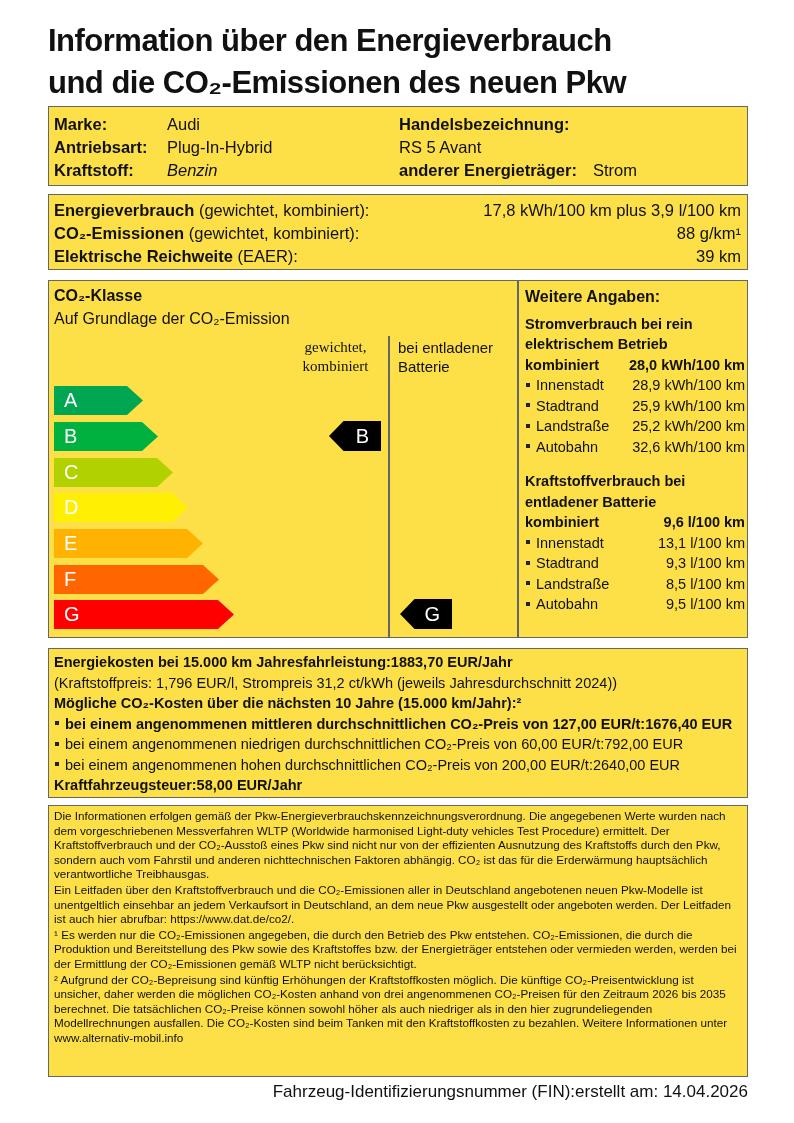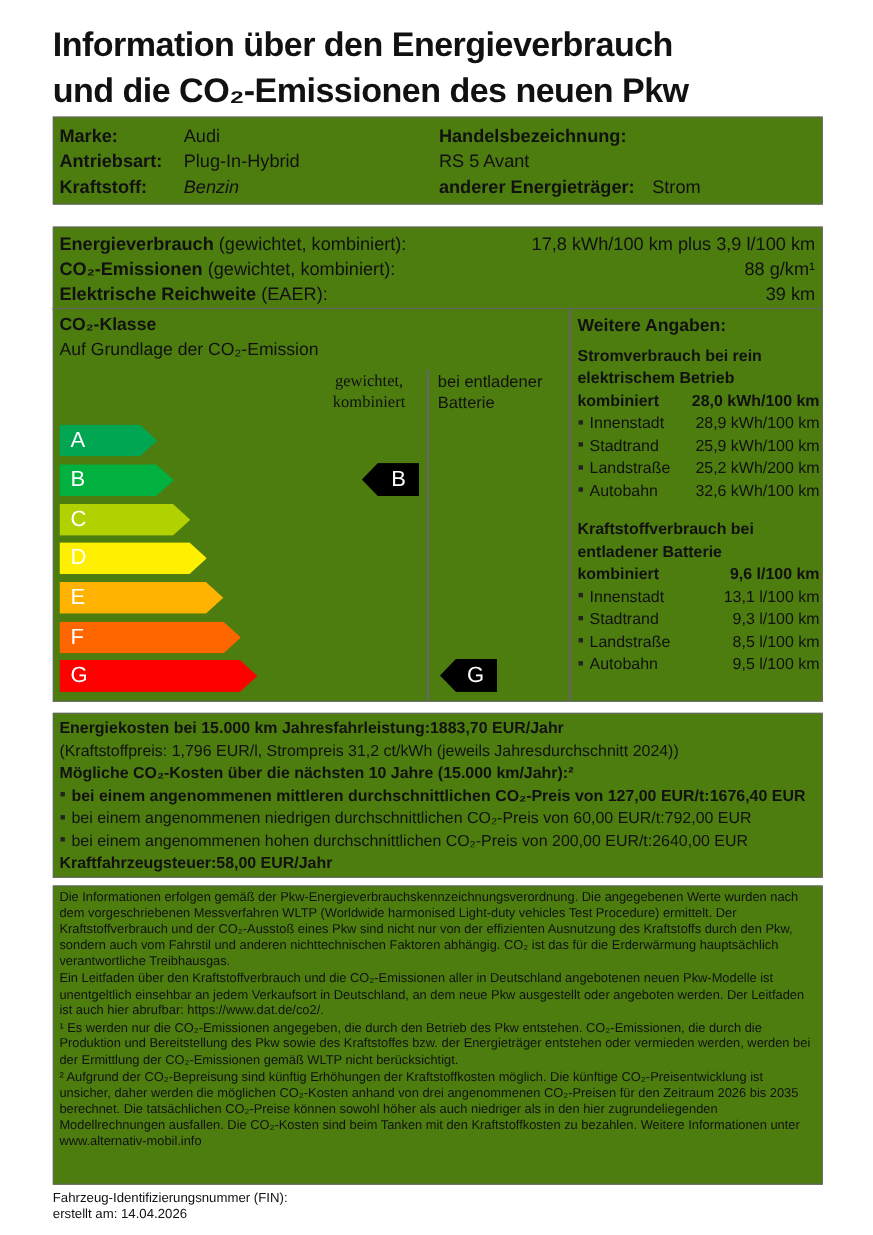--- a/index.html
+++ b/index.html
@@ -1,29 +1,29 @@
 <!DOCTYPE html>
 <html><head>
 <meta charset="utf-8">
 <style>
   html, body { margin: 0; padding: 0; background: #ffffff; }
   body { width: 794px; height: 1123px; position: relative; overflow: hidden;
          font-family: "Liberation Sans", "DejaVu Sans", sans-serif; color: #111; }
   .title { position: absolute; left: 48px; top: 20px; width: 720px;
            font-size: 31px; font-weight: bold; line-height: 42px; letter-spacing: -0.5px; }
-  .box { position: absolute; left: 48px; width: 700px; border: 1.5px solid #666; box-sizing: border-box; background:#4d7c0f; }
+  .box { position: absolute; left: 48px; width: 700px; border: 1.5px solid #666; box-sizing: border-box; background:#fde047; }
   .row { display: flex; align-items: baseline; }
   .b { font-weight: bold; }
   .it { font-style: italic; }
 
   
   #vehicle { top: 106px; height: 80px; padding: 6px 0 0 5px; font-size: 16.5px; line-height: 23px; }
   #vehicle .col { position: absolute; top: 6px; }
   
-  #energy { top: 206px; height: 76px; padding: 4px 6px 0 5px; font-size: 16.5px; line-height: 23px; text-align: right; }
+  #energy { top: 194px; height: 76px; padding: 4px 6px 0 5px; font-size: 16.5px; line-height: 23px; text-align: right; }
   #energy .row { justify-content: space-between; }
   
   #classbox { top: 280px; height: 358px; }
   .cls-title { position: absolute; left: 5px; top: 6px; font-size: 16px; font-weight: bold; }
   .cls-sub { position: absolute; left: 5px; top: 29px; font-size: 16px; }
   .vline { position: absolute; top: 55px; bottom: 0; width: 1.5px; background: #666; }
   .col-head { position: absolute; font-size: 15px; line-height: 19px; }
   .bar { position: absolute; left: 5px; height: 29px; color: #fff; font-size: 20px;
          line-height: 29px; padding-left: 10px; box-sizing: border-box; }
   .pointer { position: absolute; height: 30px; width: 52px; background: #000; color: #fff;
@@ -34,21 +34,21 @@
   .side .sh { font-weight: bold; }
   .side .row { justify-content: space-between; padding-right: 2px; }
   .sq { display:inline-block; width:4px; height:4px; background:#222; margin: 0 6px 3px 1px; vertical-align: middle; }
 
   
   #costs { top: 648px; height: 150px; padding: 3px 6px 0 5px; font-size: 14.5px; line-height: 20.5px; }
   #costs .row { justify-content: flex-start; }
   
   #legal { top: 805px; height: 272px; padding: 3px 5px 0 5px; font-size: 11.7px; line-height: 14.6px; }
   #legal p { margin: 0 0 1px 0; }
-  .footer { position: absolute; top: 1082px; left: 48px; width: 700px; font-size: 12px; display:flex; justify-content: flex-end; flex-direction: column; }
+  .footer { position: absolute; top: 1082px; left: 48px; width: 700px; font-size: 17px; display:flex; justify-content: flex-end; }
 </style>
 </head>
 <body>
 
 <div class="title">
   <div>Information über den Energieverbrauch</div>
   <div>und die CO₂-Emissionen des neuen Pkw</div>
 </div>
 
 <div class="box" id="vehicle">

